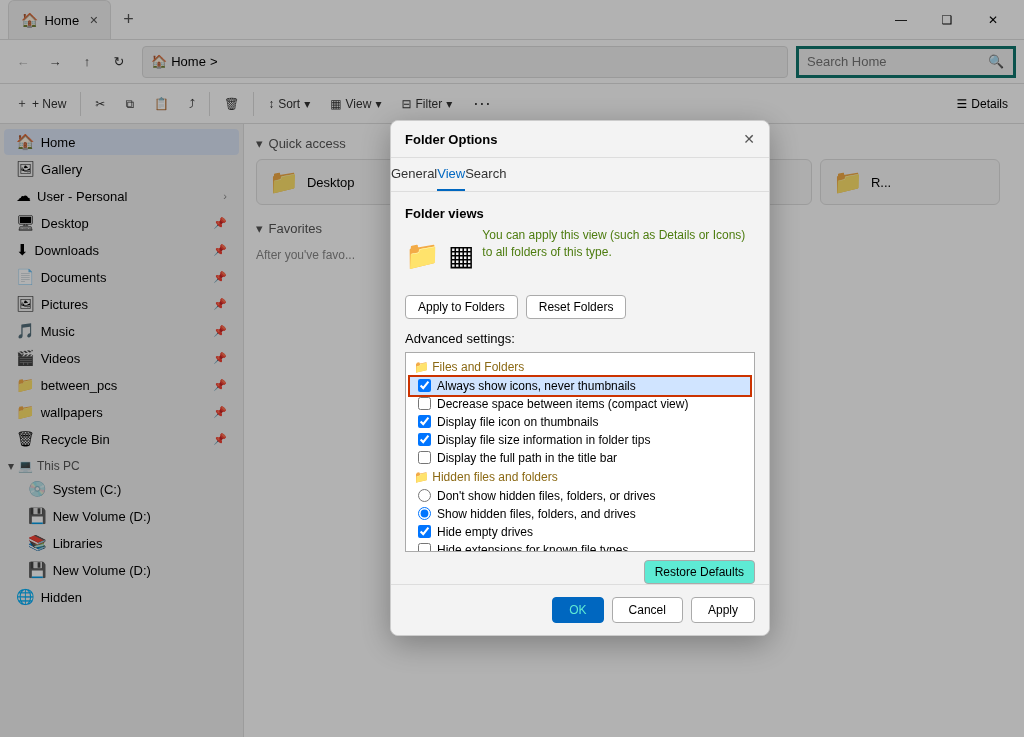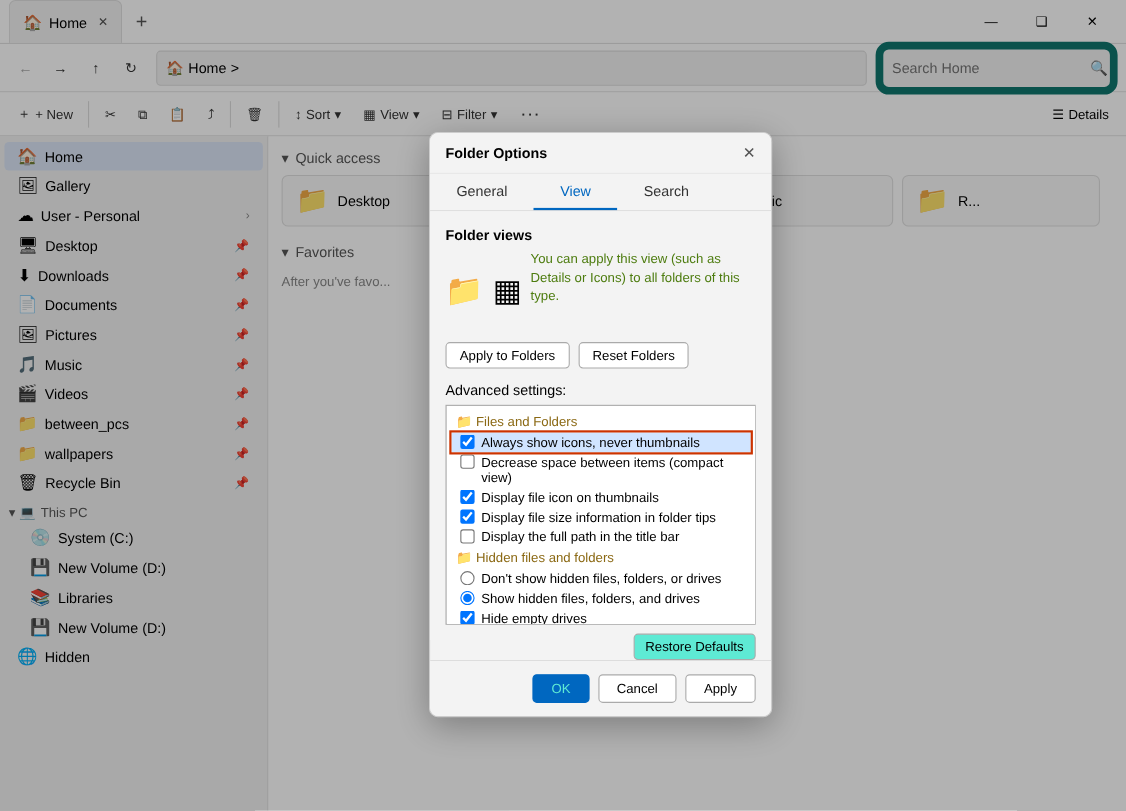--- a/index.html
+++ b/index.html
@@ -35,22 +35,22 @@
       width: 30px; height: 30px; display: flex; align-items: center; justify-content: center;
       background: none; border: none; cursor: pointer; border-radius: 4px; color: #333; font-size: 13px;
     }
     .nav-btn.disabled { color: #aaa; cursor: default; }
     .address-bar {
       flex: 1; height: 32px; background: #f3f3f3; border: 1px solid #ddd;
       border-radius: 4px; display: flex; align-items: center; padding: 0 8px; gap: 4px;
       margin: 0 6px;
     }
     .search-bar {
-      width: 220px; height: 48px; background: #f3f3f3; border: 7px solid #0f766e;
-      border-radius: 12px; display: flex; align-items: center; padding: 0 8px; gap: 4px;
+      width: 220px; height: 32px; background: #f3f3f3; border: 3px solid #0f766e;
+      border-radius: 0; display: flex; align-items: center; padding: 0 8px; gap: 4px;
     }
     .search-bar input { background: none; border: none; outline: none; font-size: 13px; flex: 1; }
 
     
     .command-bar {
       display: flex; align-items: center; height: 40px; background: #ffffff;
       padding: 0 8px; border-bottom: 1px solid #e0e0e0; gap: 4px;
     }
     .cmd-btn {
       display: flex; align-items: center; gap: 4px; padding: 4px 8px;
@@ -95,34 +95,34 @@
     
     .overlay {
       position: fixed; top: 0; left: 0; width: 100%; height: 100%;
       background: rgba(0,0,0,0.3); z-index: 100;
       display: flex; align-items: center; justify-content: center;
     }
 
     
     .dialog {
       background: #f3f3f3; border: 1px solid #ccc; border-radius: 8px;
-      width: 312px; box-shadow: 0 8px 32px rgba(0,0,0,0.3);
+      width: 380px; box-shadow: 0 8px 32px rgba(0,0,0,0.3);
       position: absolute; top: 120px; left: 390px;
     }
     .dialog-title-bar {
       display: flex; align-items: center; justify-content: space-between;
       padding: 10px 14px; background: #f3f3f3; border-radius: 8px 8px 0 0;
       border-bottom: 1px solid #ddd;
     }
     .dialog-title { font-size: 13px; font-weight: 600; }
     .dialog-close { background: none; border: none; cursor: pointer; font-size: 14px; color: #555; }
 
     .dialog-tabs { display: flex; border-bottom: 1px solid #ddd; background: #f3f3f3; }
     .dialog-tab {
-      padding: 8px 24px; cursor: pointer; font-size: 13px; border: none;
+      padding: 8px 0; cursor: pointer; font-size: 13px; border: none;
       background: none; color: #333; border-bottom: 2px solid transparent;
     }
     .dialog-tab.active { border-bottom: 2px solid #0067c0; color: #0067c0; font-weight: 500; }
 
     .dialog-body { padding: 14px; background: #f3f3f3; }
 
     .folder-views-section { margin-bottom: 12px; }
     .folder-views-title { font-size: 13px; font-weight: 600; margin-bottom: 6px; }
     .folder-views-desc { font-size: 12px; color: #4d7c0f; margin-bottom: 24px; line-height: 1.4; }
     .folder-views-preview {

